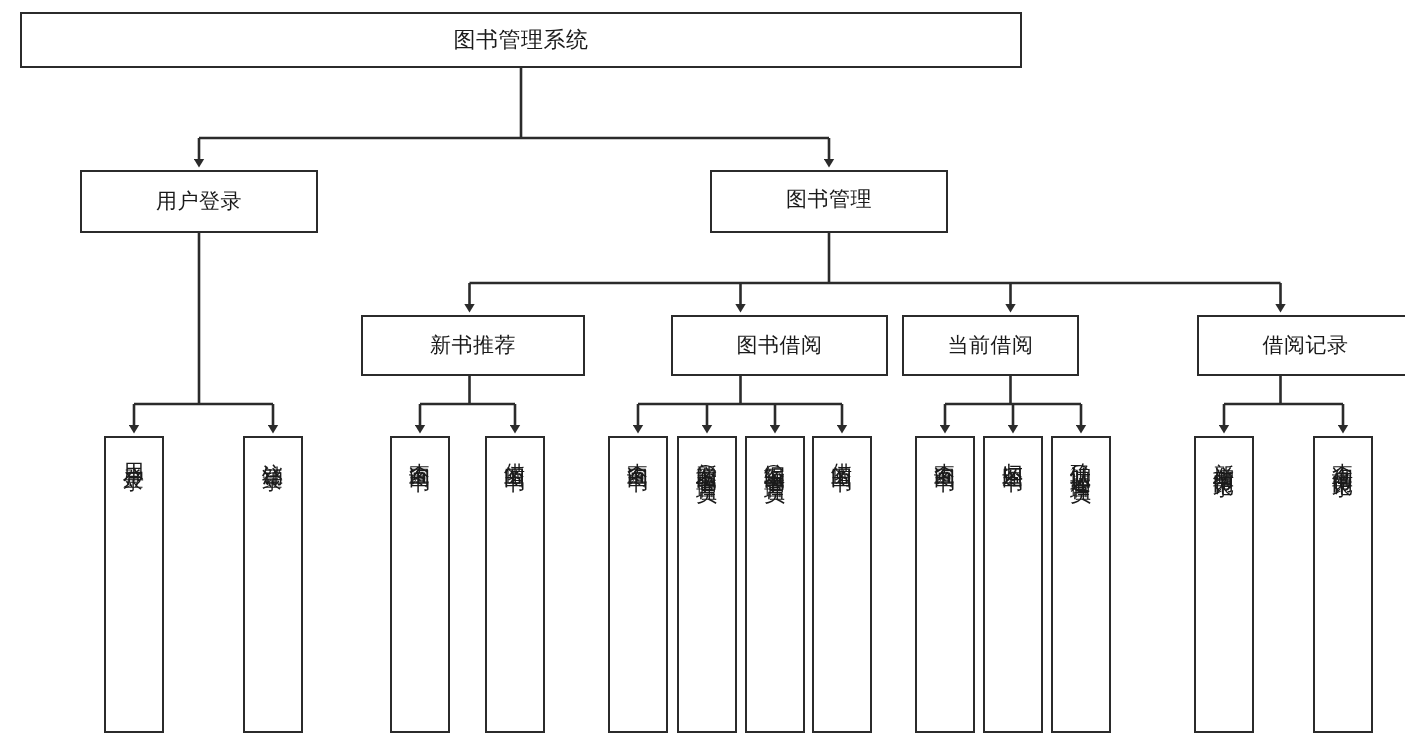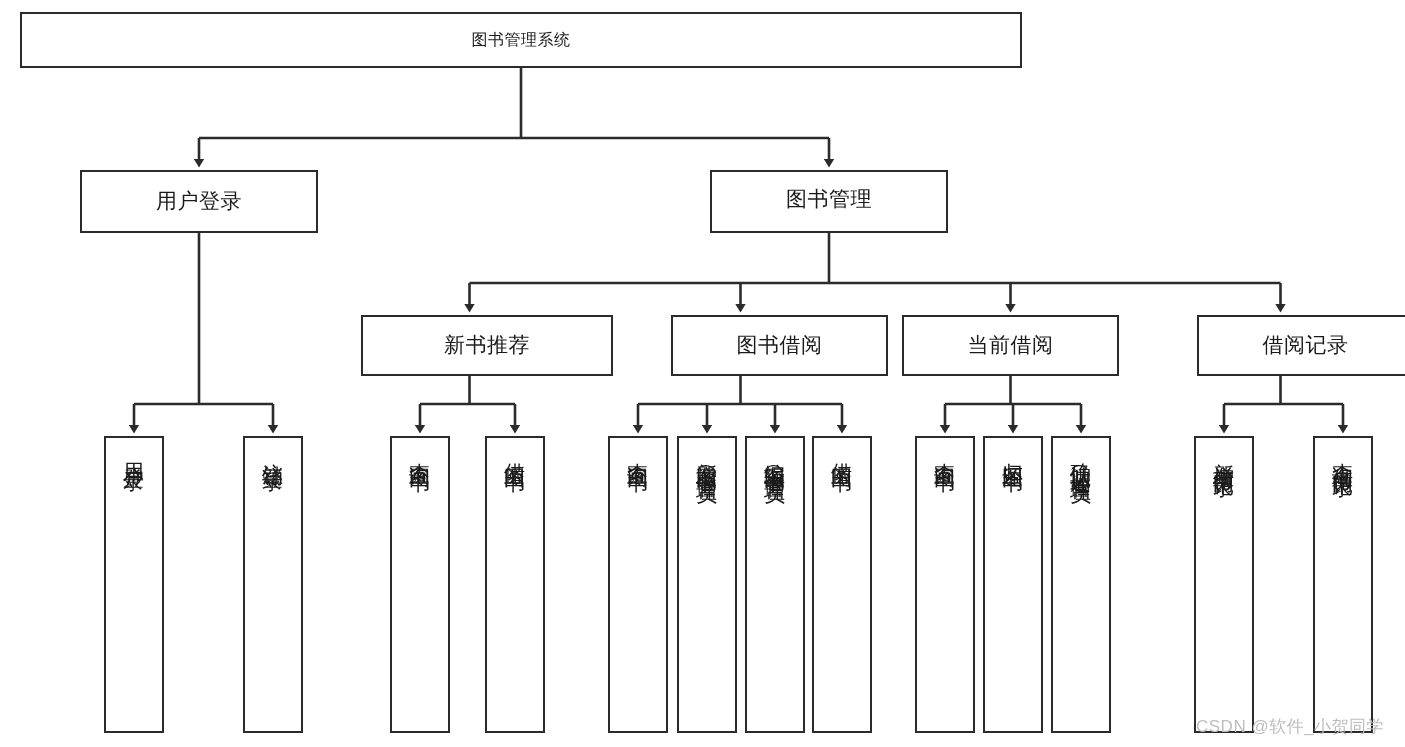--- a/index.html
+++ b/index.html
@@ -39,21 +39,21 @@
   }
   .node .lbl {
     display: block;
     white-space: pre-line;
   }
   .node.horiz .lbl {
     font-size: 21px;
     letter-spacing: 0.5px;
   }
   .node.root .lbl {
-    font-size: 16px;
+    font-size: 22px;
     letter-spacing: 0.5px;
   }
   .node.vert {
     align-items: flex-start;
     padding-top: 8px;
   }
   .node.vert .lbl {
     writing-mode: vertical-rl;
     text-orientation: upright;
     font-size: 21px;
@@ -119,27 +119,27 @@
   <div id="node-layer">
       <div class="node horiz root" style="left: 20px; top: 12px; width: 1002px; height: 56px;">
         <span class="lbl">图书管理系统</span>
       </div>
       <div class="node horiz" style="left: 80px; top: 170px; width: 238px; height: 63px;">
         <span class="lbl">用户登录</span>
       </div>
       <div class="node horiz" style="left: 710px; top: 170px; width: 238px; height: 63px; font-family: Liberation Mono, monospace;">
         <span class="lbl">图书管理</span>
       </div>
-      <div class="node horiz" style="left: 361px; top: 315px; width: 252px; height: 61px;">
+      <div class="node horiz" style="left: 361px; top: 315px; width: 224px; height: 61px;">
         <span class="lbl">新书推荐</span>
       </div>
       <div class="node horiz" style="left: 632px; top: 315px; width: 217px; height: 61px; margin-left: 39px;">
         <span class="lbl">图书借阅</span>
       </div>
-      <div class="node horiz" style="left: 902px; top: 315px; width: 217px; height: 61px;">
+      <div class="node horiz" style="left: 902px; top: 315px; width: 177px; height: 61px;">
         <span class="lbl">当前借阅</span>
       </div>
       <div class="node horiz" style="left: 1172px; top: 315px; width: 217px; height: 61px; margin-left: 25px;">
         <span class="lbl">借阅记录</span>
       </div>
       <div class="node vert" style="left: 104px; top: 436px; width: 60px; height: 297px;">
         <span class="lbl">用户登录</span>
       </div>
       <div class="node vert" style="left: 243px; top: 436px; width: 60px; height: 297px;">
         <span class="lbl">注销登录</span>
@@ -172,14 +172,13 @@
         <span class="lbl">确认归还（管理员）</span>
       </div>
       <div class="node vert" style="left: 1194px; top: 436px; width: 60px; height: 297px;">
         <span class="lbl">新增借阅记录</span>
       </div>
       <div class="node vert" style="left: 1313px; top: 436px; width: 60px; height: 297px;">
         <span class="lbl">查询借阅记录</span>
       </div>
     </div>
 
-  <div class="watermark" style="left: 1196px; top: 715px;">CSDN @软件_小贺同学</div>
 </div>
 
 </body></html>

